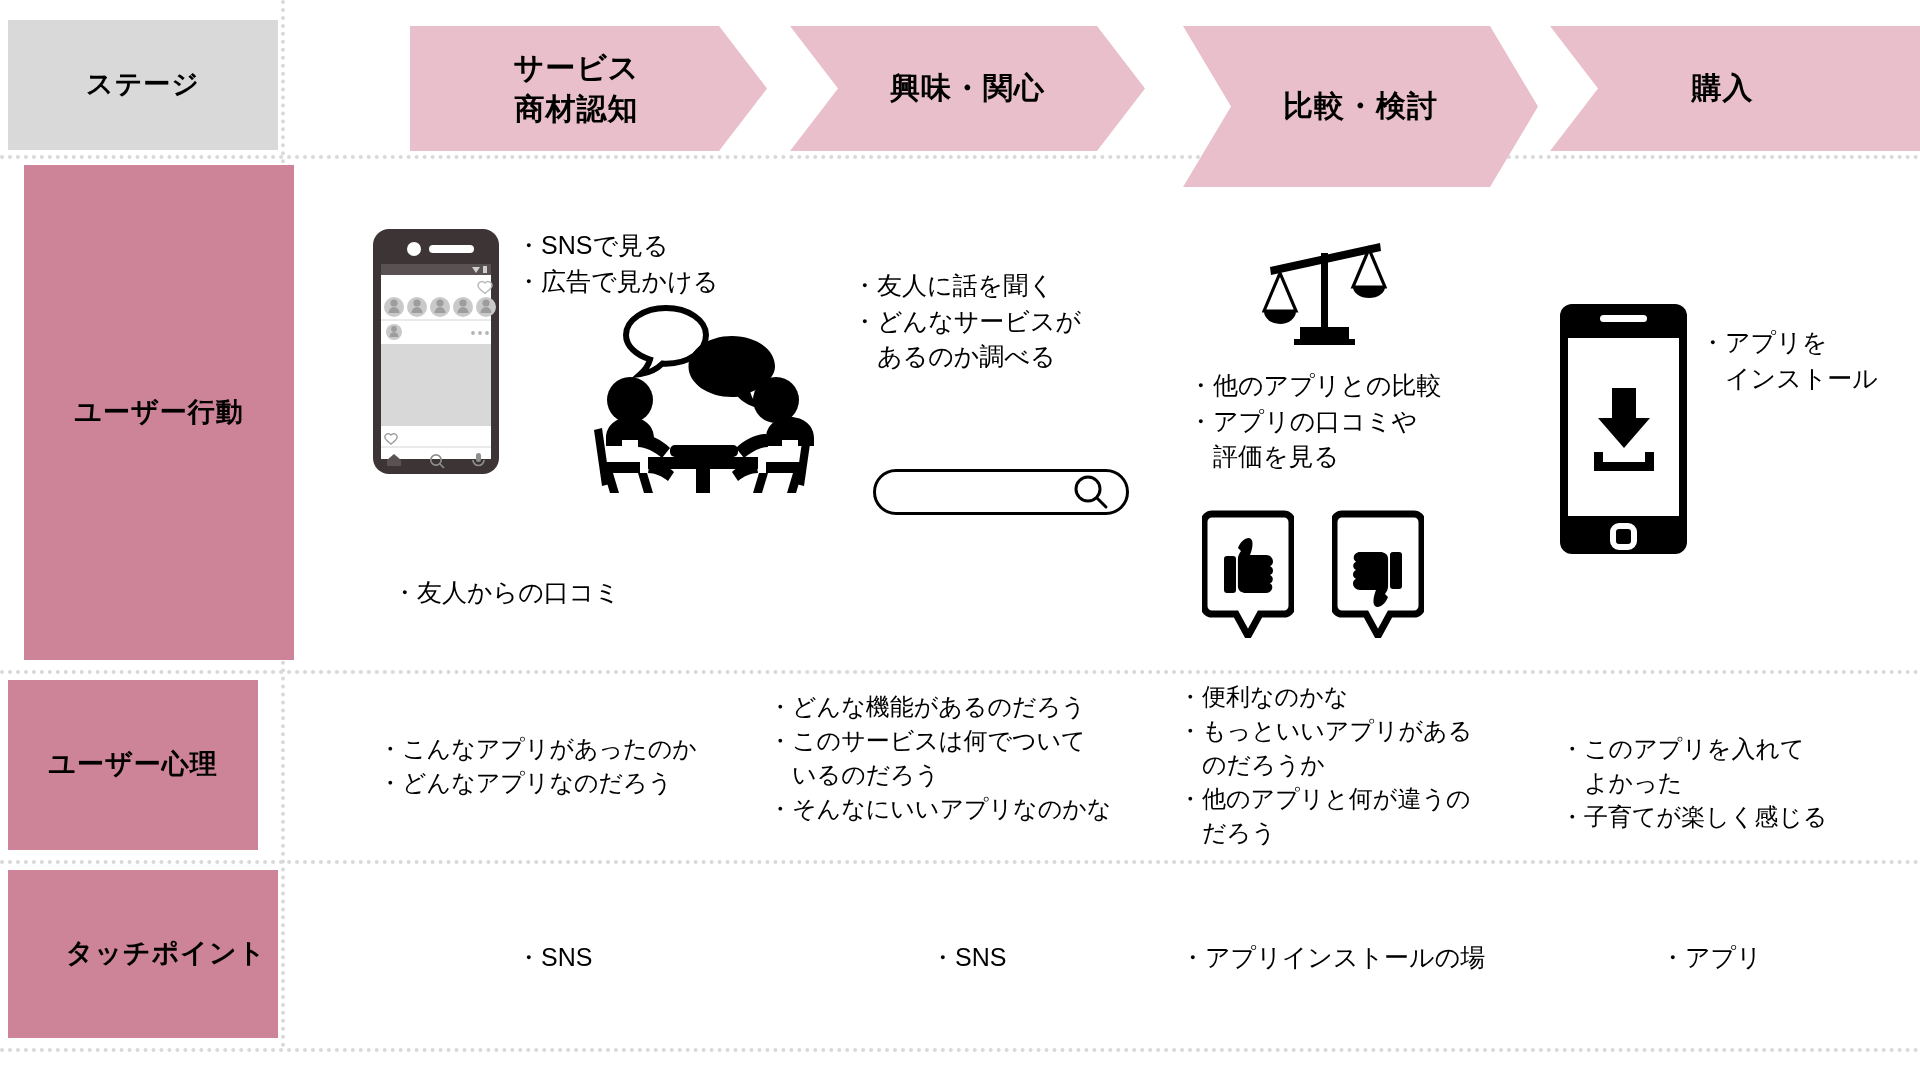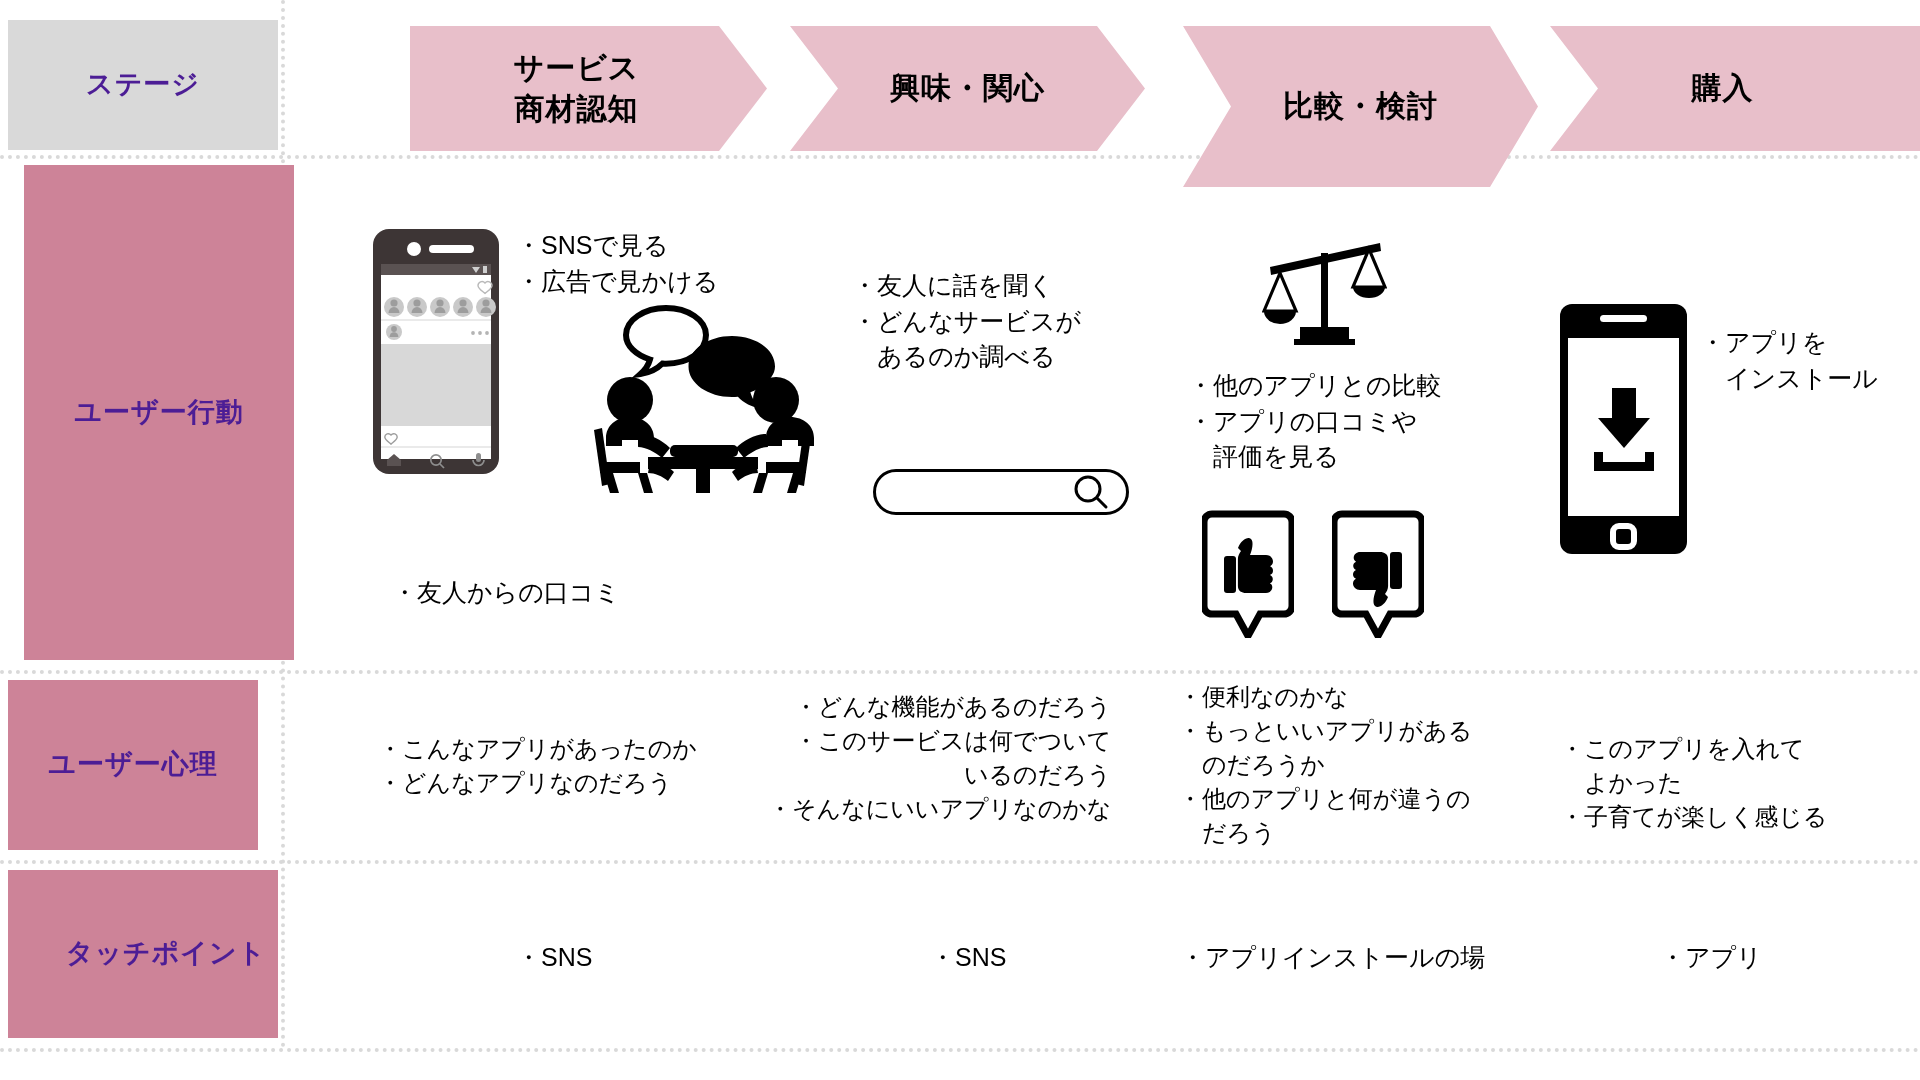--- a/index.html
+++ b/index.html
@@ -19,21 +19,21 @@
   .vline {
     position: absolute; top: 0; width: 0;
     border-left: 4px dotted #d9d9d9;
   }
 
   
   .rowlabel {
     position: absolute;
     display: flex; align-items: center; justify-content: center;
     text-align: center;
-    color: #4c1d95;
+    color: #000000;
     font-weight: bold;
     letter-spacing: 1px;
   }
   .rowlabel.gray  { background: #d9d9d9; }
   .rowlabel.pink  { background: #cd8398; }
   .rowlabel span  { font-size: 27px; line-height: 1.3; }
 
   
   .chev {
     position: absolute;
@@ -277,21 +277,21 @@
       </g>
     </svg>
   </div>
 
   <div class="txt" style="left:1700px; top:325px;">・アプリを
 　インストール</div>
 
   <div class="txt mid" style="left:378px; top:732px;">・こんなアプリがあったのか
 ・どんなアプリなのだろう</div>
 
-  <div class="txt mid" style="left:768px; top:690px;text-align:right;">・どんな機能があるのだろう
+  <div class="txt mid" style="left:768px; top:690px;">・どんな機能があるのだろう
 ・このサービスは何でついて
 　いるのだろう
 ・そんなにいいアプリなのかな</div>
 
   <div class="txt mid" style="left:1178px; top:680px;">・便利なのかな
 ・もっといいアプリがある
 　のだろうか
 ・他のアプリと何が違うの
 　だろう</div>
 

